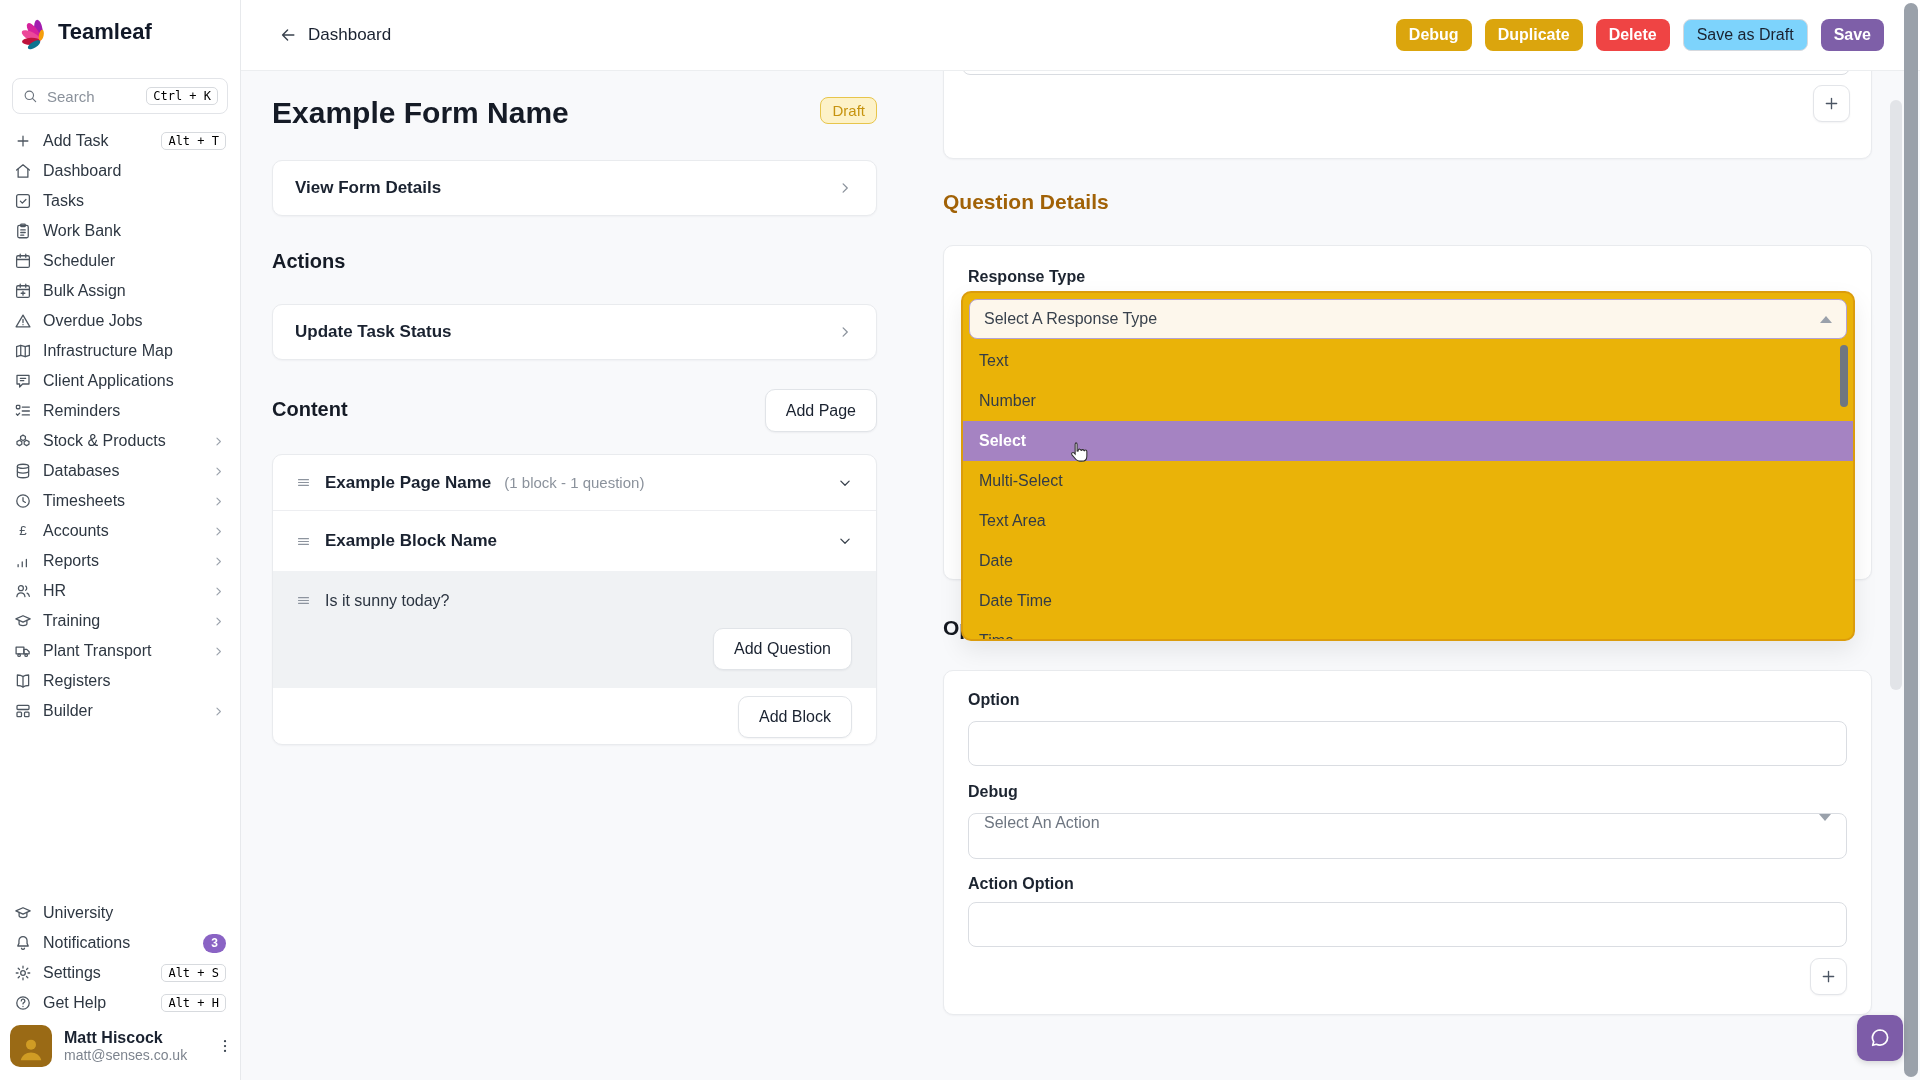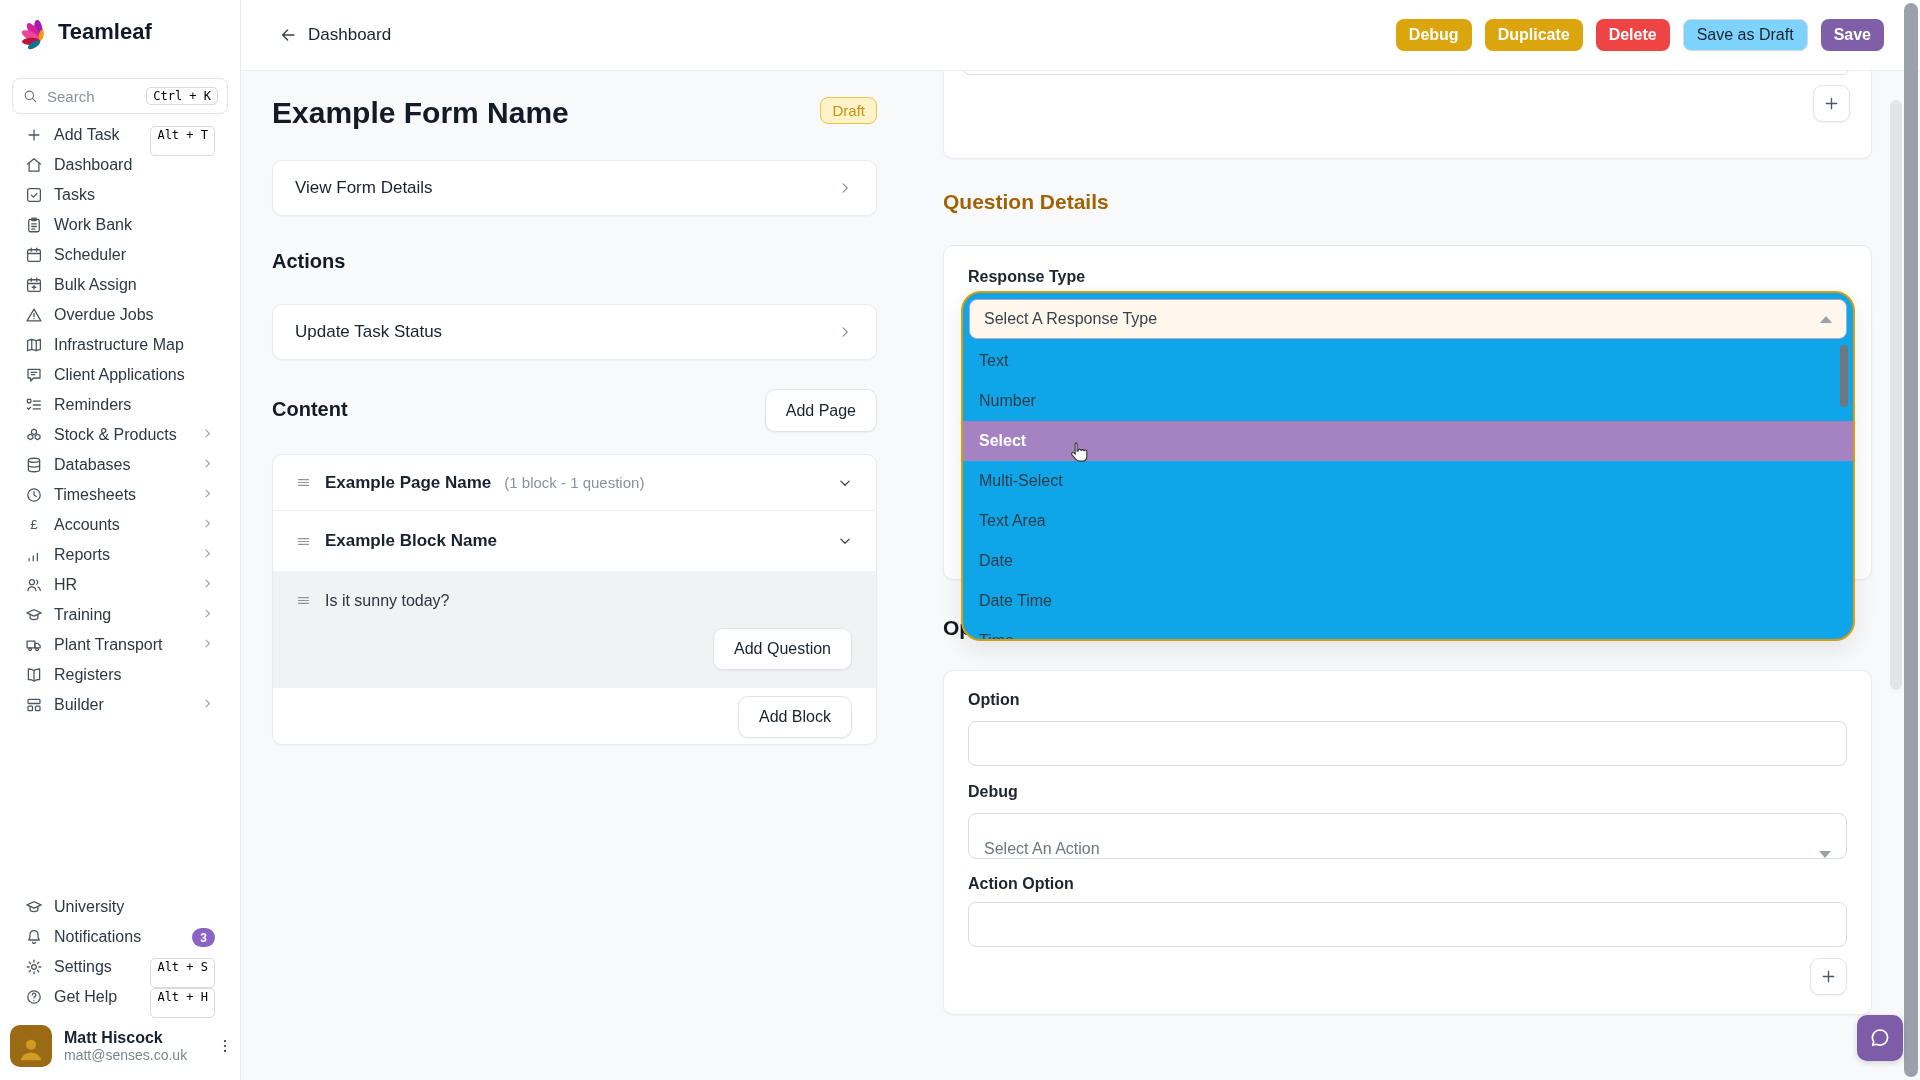--- a/index.html
+++ b/index.html
@@ -14,21 +14,21 @@
   .brand-logo{width:36px;height:36px}
   .brand-name{font-size:22px;font-weight:700;color:#111827}
   .searchbox{position:absolute;top:78px;left:12px;right:12px;height:34px;border:1px solid #e2e4e8;
     border-radius:8px;display:flex;align-items:center;gap:9px;padding:0 9px;background:#fff;cursor:text}
   .searchbox .icon{width:16px;height:16px;color:#6a727c}
   .search-text{flex:1;font-size:15px;color:#8a919b}
   .kbd{background:#fff;border:1px solid #d7dade;border-radius:5px;padding:1px 6px;
     font-family:"DejaVu Sans Mono",monospace;font-size:12px;color:#000000;white-space:nowrap}
   .nav{position:absolute;top:126px;left:0;right:0}
   .nav-footer{position:absolute;bottom:62px;left:0;right:0}
-  .nav-item{display:flex;height:30px;padding:0 25px;gap:11px;
+  .nav-item{display:flex;align-items:center;height:30px;padding:0 14px;gap:11px;
     font-size:16px;color:#2e3742;cursor:pointer}
   .nav-icon{width:18px;height:18px;color:#4d5660}
   .nav-label{flex:1 1 auto;white-space:nowrap;overflow:hidden}
   .nav-chevron{width:15px;height:15px;color:#9aa1ab}
   .nav-badge{background:#8a63c4;color:#fff;font-size:12px;font-weight:700;min-width:19px;height:19px;
     border-radius:10px;display:flex;align-items:center;justify-content:center;padding:0 2px}
   .userrow{position:absolute;bottom:8px;left:10px;right:6px;height:52px;display:flex;align-items:center;gap:12px}
   .avatar{width:42px;height:42px;border-radius:10px;background:#9a6a15;color:#d09c24;
     display:flex;align-items:center;justify-content:center;overflow:hidden}
   .avatar .icon{width:30px;height:30px;margin-top:6px}
@@ -55,21 +55,21 @@
   .content{position:absolute;left:240px;top:70px;right:0;bottom:0;overflow:hidden;background:#f8f9fb}
   .card{background:#fff;border:1px solid #e9ebee;border-radius:10px;box-shadow:0 1px 2px rgba(16,24,40,.04)}
   .col-left{position:absolute;left:32px;top:0;width:605px;height:1010px}
   .col-right{position:absolute;left:703px;top:0;width:929px;height:1010px}
 
   .page-title{position:absolute;top:26px;left:0;margin:0;font-size:30px;font-weight:700;color:#151b26}
   .draft-badge{position:absolute;top:27px;right:0;background:#fdf2c8;border:1.5px solid #e7c54b;
     color:#c6930f;font-size:15px;font-weight:500;border-radius:8px;padding:4px 11px}
   .rowcard{position:absolute;left:0;right:0;height:56px;display:flex;align-items:center;
     justify-content:space-between;padding:0 22px;box-sizing:border-box;cursor:pointer}
-  .rowcard-label{font-size:17px;font-weight:400;color:#1a2230}
+  .rowcard-label{font-size:17px;font-weight:700;color:#1a2230}
   .chev-right{width:18px;height:18px;color:#8b929c}
   .sec-heading{position:absolute;left:0;margin:0;font-size:20px;font-weight:700;color:#151b26}
   .ghost-btn{background:#fff;border:1px solid #e1e4e8;border-radius:10px;font-family:inherit;
     font-size:16px;font-weight:500;color:#1a2230;cursor:pointer;box-shadow:0 1px 2px rgba(16,24,40,.05)}
 
   .content-card{position:absolute;top:384px;left:0;right:0;height:289px;overflow:hidden;
     display:flex;flex-direction:column;padding:0}
   .crow{display:flex;align-items:center;gap:13px;padding:0 22px;box-sizing:border-box}
   .crow-page{height:55px}
   .crow-block{height:61px;border-top:1px solid #edeef1}
@@ -90,22 +90,22 @@
     border:1px solid #d9dce1;border-radius:8px;background:#fff}
   .plus-btn{position:absolute;width:37px;height:37px;border:1px solid #e3e5e9;border-radius:9px;
     background:#fff;color:#4b5563;cursor:pointer;display:flex;align-items:center;justify-content:center;
     box-shadow:0 1px 2px rgba(16,24,40,.05)}
   .plus-btn .icon{width:19px;height:19px}
   .qd-heading{position:absolute;top:120px;left:0;margin:0;font-size:21px;font-weight:700;color:#a16207}
   .response-card{position:absolute;top:175px;left:0;right:0;height:333px}
   .field-label{font-size:16px;font-weight:600;color:#1c2430}
   .response-card .field-label{position:absolute;top:22px;left:24px}
 
-  .rt-overlay{position:absolute;top:221px;left:18px;width:890px;height:346px;background:#0ea5e9;
-    border:2px solid #db9c0c;border-radius:20px;z-index:10;overflow:hidden;
+  .rt-overlay{position:absolute;top:221px;left:18px;width:890px;height:346px;background:#eab308;
+    border:2px solid #db9c0c;border-radius:10px;z-index:10;overflow:hidden;
     box-shadow:0 10px 24px rgba(0,0,0,.08)}
   .rt-select{position:absolute;top:6px;left:6px;right:6px;height:40px;border:1px solid #b5a2d4;
     border-radius:8px;background:#fdf7ec;display:flex;align-items:center;padding:0 14px;
     box-sizing:border-box;cursor:pointer}
   .rt-select-text{flex:1;font-size:16px;color:#39424d}
   .caret-up{width:0;height:0;border-left:6px solid transparent;border-right:6px solid transparent;
     border-bottom:7px solid #9aa1ab}
   .caret-down{width:0;height:0;border-left:6px solid transparent;border-right:6px solid transparent;
     border-top:7px solid #9aa1ab}
   .rt-list{position:absolute;top:48px;left:0;right:0}
@@ -122,21 +122,21 @@
   .options-card .field-label{position:absolute;left:24px}
   .opt-label{top:20px}
   .act-label{top:112px}
   .actopt-label{top:204px}
   .text-input{position:absolute;left:24px;right:24px;height:45px;border:1px solid #dadde2;
     border-radius:8px;background:#fff;box-sizing:border-box;font-family:inherit;font-size:16px;
     color:#1a2230;padding:0 13px;outline:none}
   .opt-input{top:50px}
   .actopt-input{top:231px}
   .action-select{position:absolute;left:24px;right:24px;top:142px;height:46px;border:1px solid #dadde2;
-    border-radius:8px;background:#fff;display:flex;align-items:flex-end;padding:0 15px;
+    border-radius:8px;background:#fff;display:flex;align-items:flex-start;padding:0 15px;
     box-sizing:border-box;cursor:pointer}
   .action-select-text{flex:1;font-size:16px;color:#6e7681}
   .options-plus{right:24px;top:287px}
   .card-plus-top{right:21px;top:30px}
 
   
   .chat-fab{position:fixed;right:17px;bottom:19px;width:46px;height:46px;border-radius:10px;
     background:#7d5ca8;z-index:70;display:flex;align-items:center;justify-content:center;cursor:pointer;
     box-shadow:0 2px 6px rgba(0,0,0,.15)}
   .chat-fab .icon{width:24px;height:24px;color:#fff}

